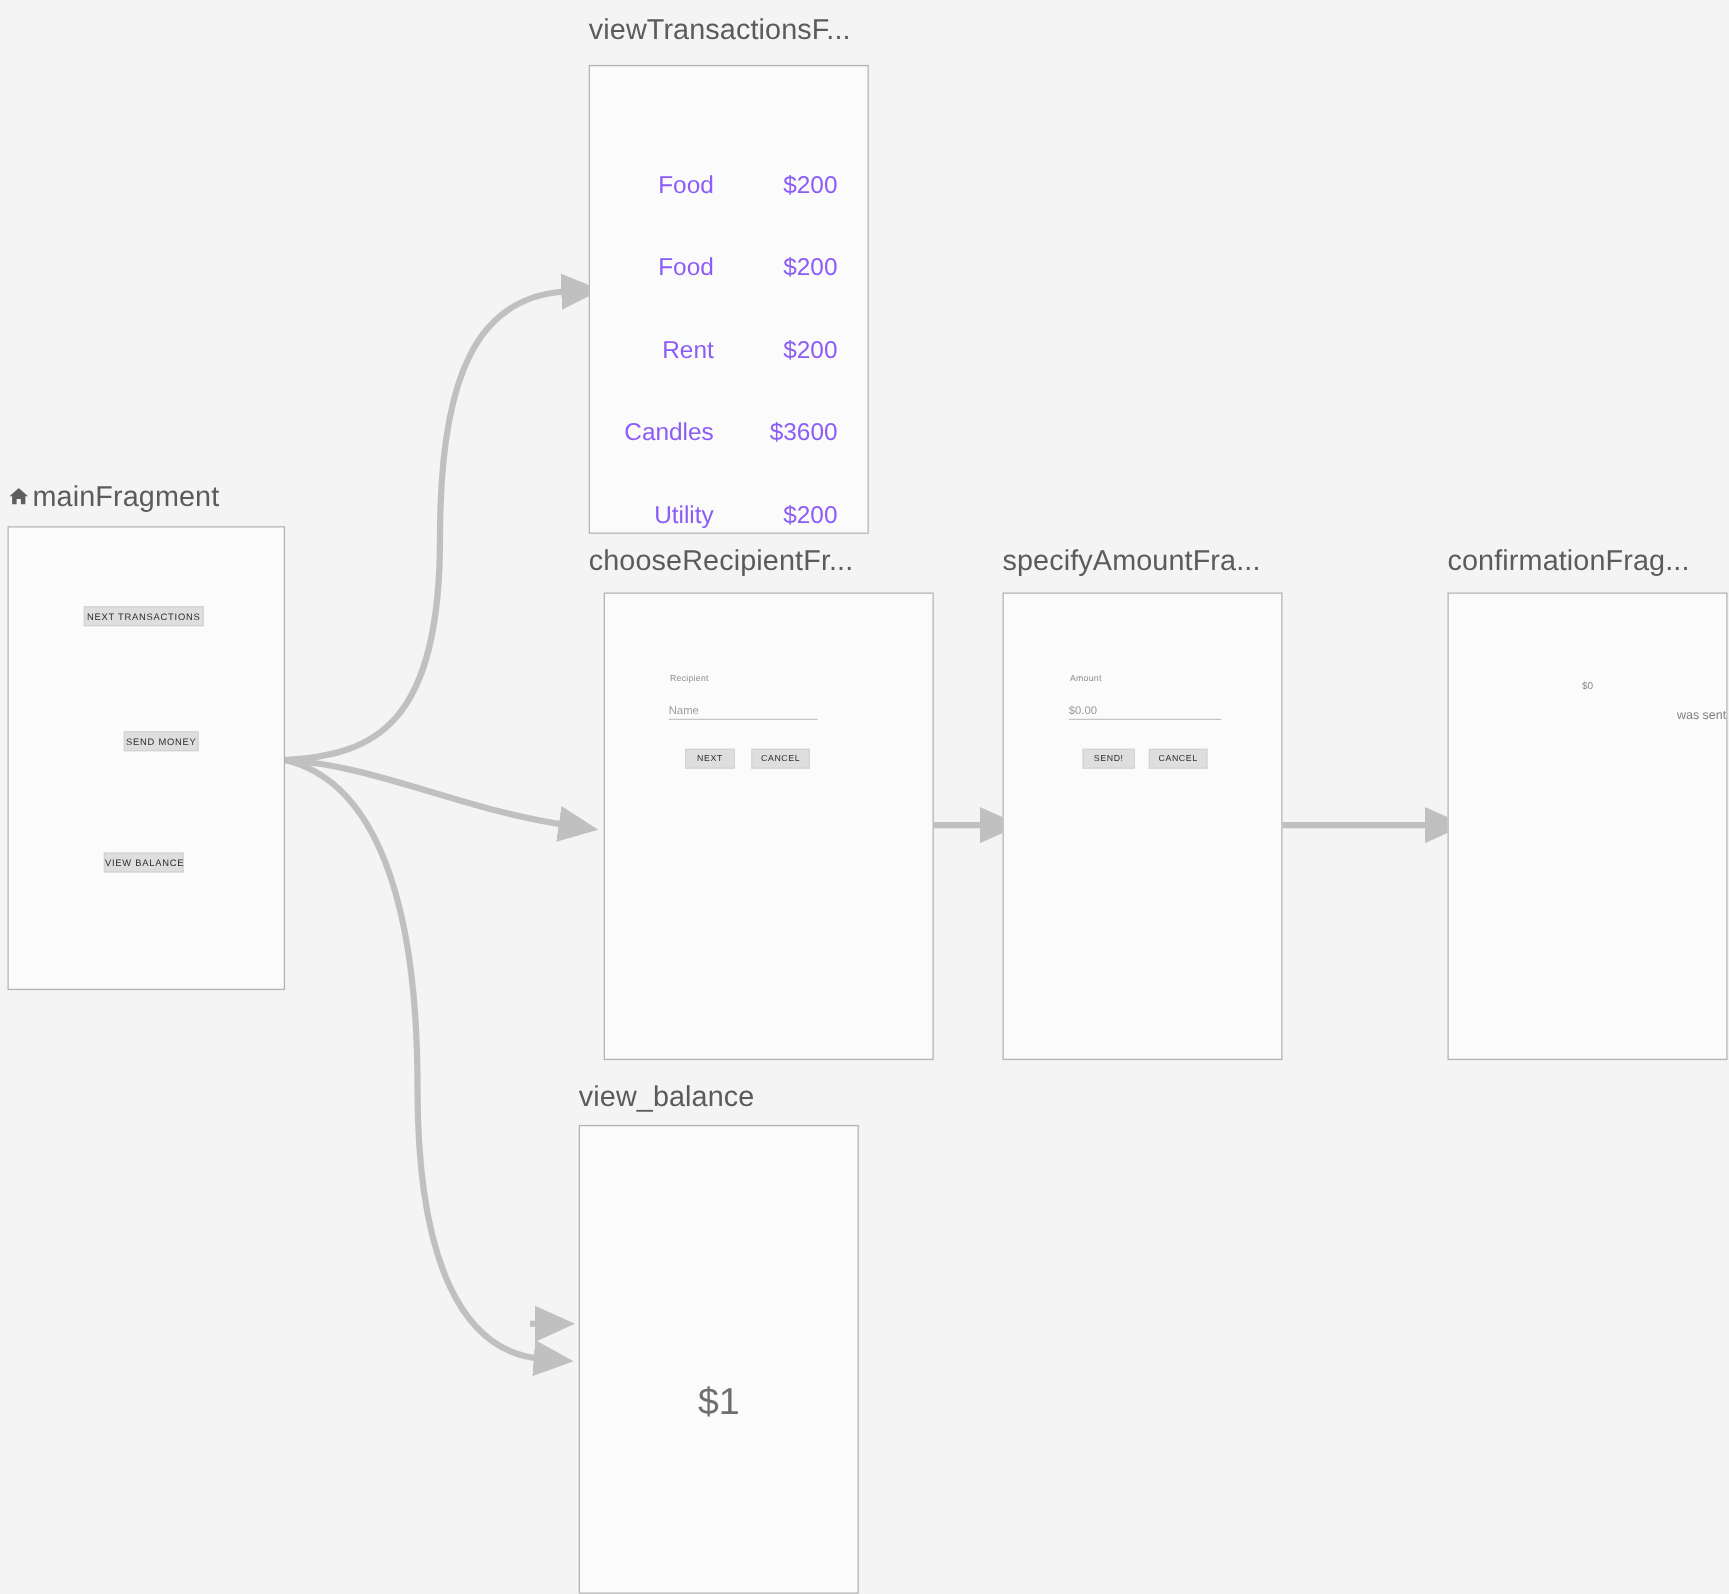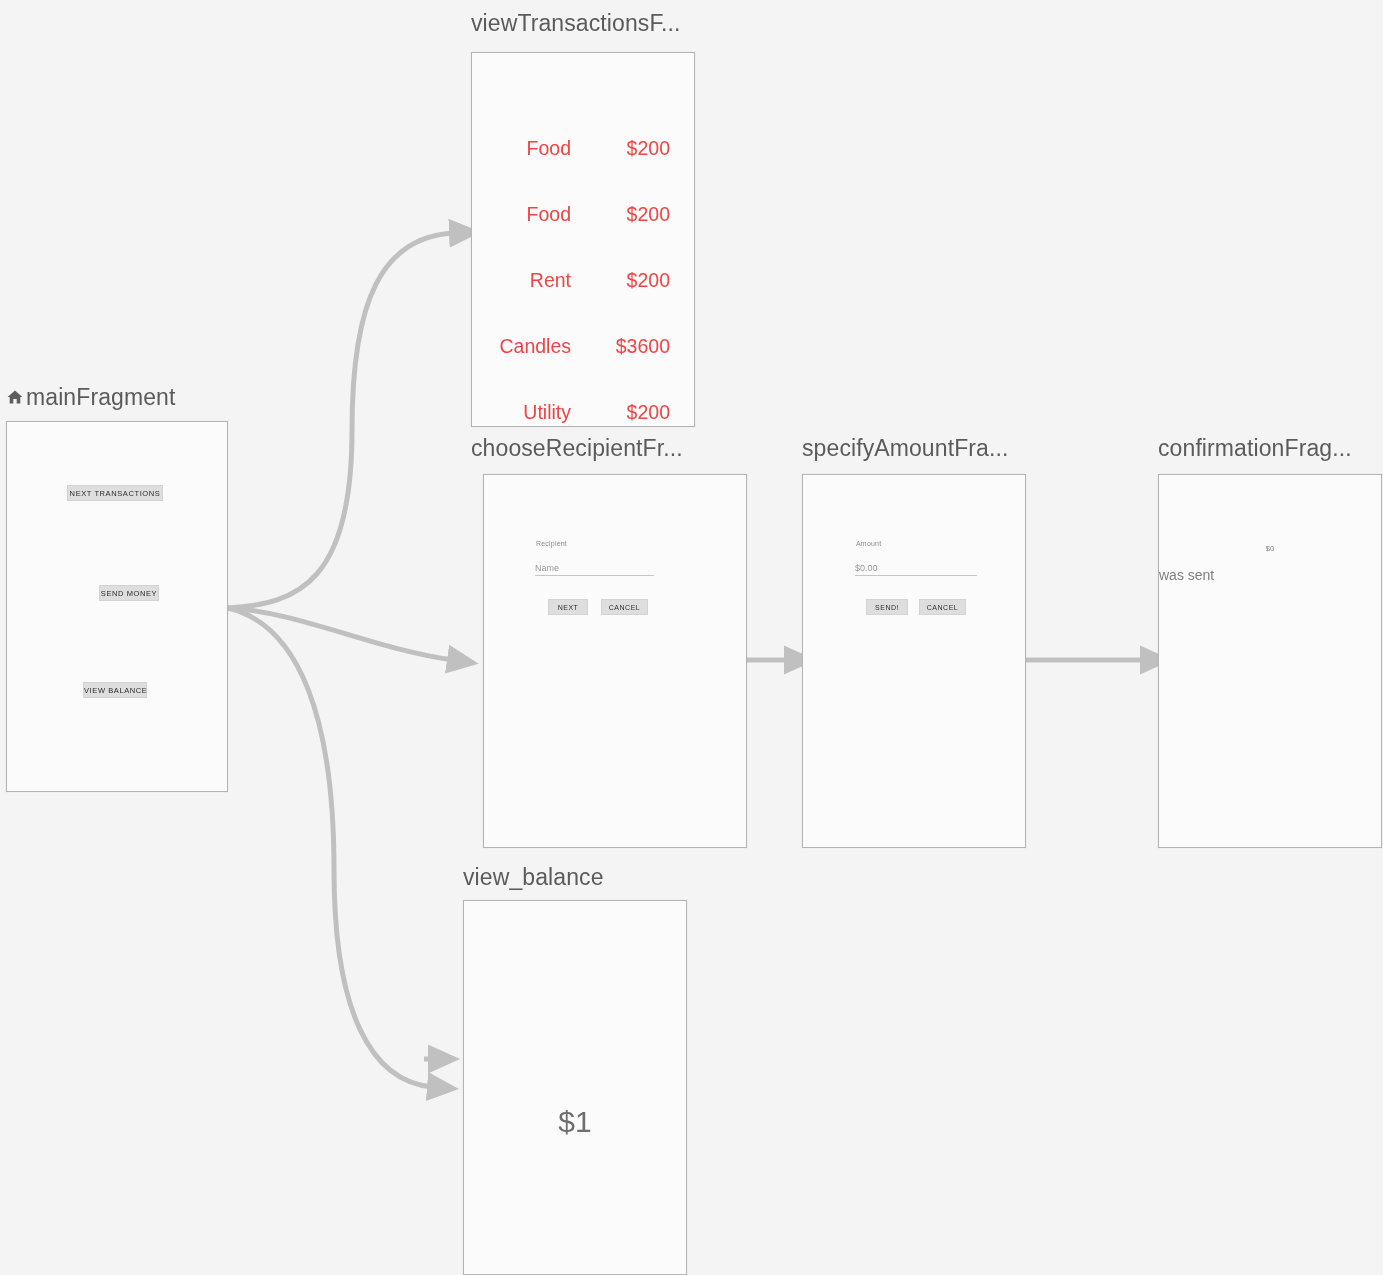--- a/index.html
+++ b/index.html
@@ -74,21 +74,21 @@
     white-space: nowrap;
     font-family: "Liberation Sans", sans-serif;
   }
 
   
   .tx-row {
     position: absolute;
     left: 0;
     width: 100%;
     height: 22px;
-    color: #ef4444;
+    color: #8b5cf6;
     font-size: 19.5px;
     font-family: "Liberation Sans", sans-serif;
   }
   .tx-label {
     position: absolute;
     right: 123px;
     top: 0;
     white-space: nowrap;
   }
   .tx-amount {
@@ -136,22 +136,22 @@
     position: absolute;
     width: 100%;
     text-align: center;
     font-size: 8px;
     color: #8a8a8a;
     font-family: "Liberation Sans", sans-serif;
   }
   .conf-text {
     position: absolute;
     width: 100%;
-    text-align: left;
-    font-size: 14px;
+    text-align: right;
+    font-size: 10px;
     color: #7f7f7f;
     font-family: "Liberation Sans", sans-serif;
   }
 
   
   .balance-amount {
     position: absolute;
     width: 100%;
     text-align: center;
     font-size: 30px;

